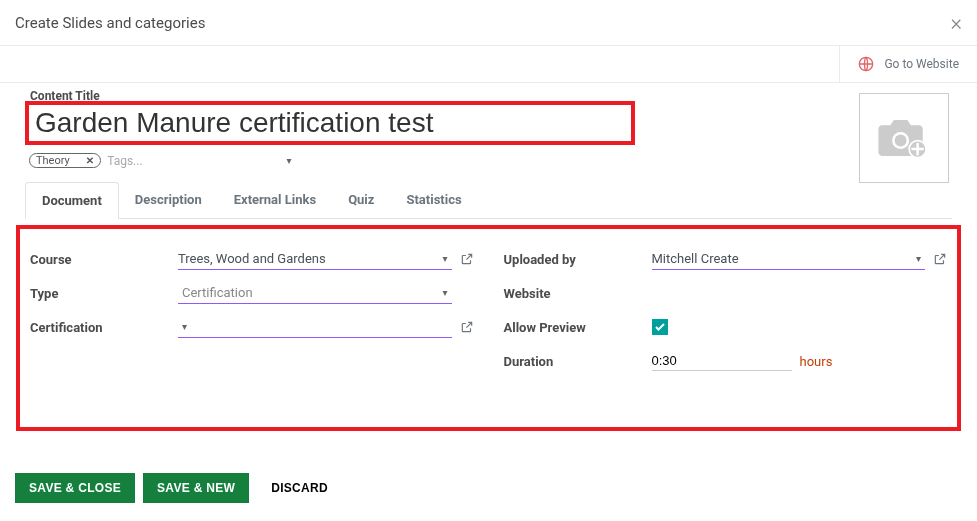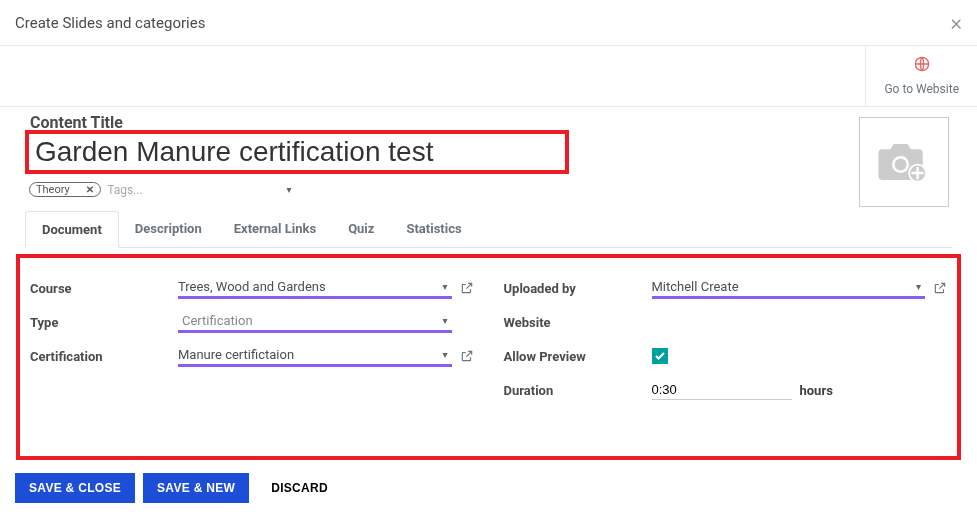--- a/index.html
+++ b/index.html
@@ -1,54 +1,54 @@
 <!DOCTYPE html>
 <html><head>
 <meta charset="utf-8">
 <style>
   * { box-sizing: border-box; margin: 0; padding: 0; }
   body { font-family: -apple-system, BlinkMacSystemFont, "Segoe UI", Roboto, Arial, sans-serif; font-size: 13px; color: #4c4c4c; background: #fff; width: 977px; height: 521px; position: relative; }
   .modal-header { display: flex; justify-content: space-between; align-items: center; padding: 10px 15px; border-bottom: 1px solid #e9ecef; }
   .modal-title { font-size: 15px; font-weight: 400; color: #4c4c4c; }
   .close-x { font-size: 22px; color: #888; cursor: pointer; font-weight: 300; }
   .top-right { display: flex; justify-content: flex-end; border-bottom: 1px solid #e9ecef; }
-  .goto-website { border-left: 1px solid #e9ecef; padding: 10px 18px; display: flex; align-items: center; gap: 10px; cursor: pointer; flex-direction: column; }
+  .goto-website { border-left: 1px solid #e9ecef; padding: 10px 18px; display: flex; align-items: center; gap: 10px; cursor: pointer; }
   .globe { width: 16px; height: 16px; }
   .goto-text { color: #6c757d; font-size: 12px; line-height: 1.2; }
   .content { padding: 6px 25px 0 25px; position: relative; }
-  .content-title-label { font-size: 16px; font-weight: 700; color: #4c4c4c; margin-left: 5px; }
-  .title-box { border: 4px solid #ed1c24; padding: 2px 6px; margin-top: -2px; width: 544px; }
+  .content-title-label { font-size: 12px; font-weight: 700; color: #4c4c4c; margin-left: 5px; }
+  .title-box { border: 4px solid #ed1c24; padding: 2px 6px; margin-top: -2px; width: 610px; }
   .title-input { font-size: 28px; font-weight: 500; border: none; outline: none; width: 100%; color: #333; }
   .tag-row { display: flex; align-items: center; margin: 8px 0 14px 4px; gap: 4px; }
   .tag-chip { border: 1px solid #666; border-radius: 10px; padding: 0 6px; font-size: 11px; color: #555; display: inline-flex; align-items: center; gap: 16px; }
   .tag-x { font-size: 10px; font-weight: bold; }
   .tag-placeholder { color: #aaa; font-size: 12px; margin-left: 2px; }
   .tag-caret { margin-left: 140px; font-size: 10px; color: #666; }
   .thumb-box { position: absolute; right: 28px; top: 10px; width: 90px; height: 90px; border: 1px solid #ccc; display: flex; align-items: center; justify-content: center; }
   .thumb-box svg { width: 56px; height: 46px; }
   .tabs { display: flex; border-bottom: 1px solid #dee2e6; margin: 0 25px; }
   .tab { padding: 10px 16px; font-size: 13px; color: #6c757d; cursor: pointer; font-weight: bold; }
   .tab.active { border: 1px solid #dee2e6; border-bottom: 1px solid #fff; margin-bottom: -1px; color: #4c4c4c; border-radius: 3px 3px 0 0; }
   .form-box { border: 4px solid #ed1c24; margin: 6px 16px 0 16px; padding: 18px 10px 44px 10px; }
   .form-row { display: flex; gap: 30px; }
   .form-col { flex: 1; }
   .field { display: flex; align-items: center; margin-bottom: 10px; min-height: 24px; }
   .field-label { width: 148px; font-size: 13px; font-weight: 700; color: #4c4c4c; flex-shrink: 0; }
-  .field-value { flex: 1; display: flex; align-items: center; border-bottom: 3px solid #8b5cf6; padding: 2px 0; min-height: 22px; }
+  .field-value { flex: 1; display: flex; align-items: center; border-bottom: 1px solid #8b5cf6; padding: 2px 0; min-height: 22px; }
   .field-value.no-border { border-bottom: none; }
   .field-text { flex: 1; font-size: 13px; color: #495057; }
   .field-text.placeholder { color: #888; padding-left: 4px; }
   .caret { font-size: 10px; color: #666; padding: 0 4px; }
   .ext-link { margin-left: 8px; width: 14px; height: 14px; flex-shrink: 0; cursor: pointer; }
   .checkbox { width: 16px; height: 16px; background: #00a09d; display: flex; align-items: center; justify-content: center; }
-  .unit { margin-left: 8px; color: #404040; font-size: 13px; font-weight: bold; }
+  .unit { margin-left: 8px; color: #c2410c; font-size: 13px; }
   .duration-input { border: none; border-bottom: 1px solid #ccc; outline: none; font-size: 13px; color: #000000; width: 140px; padding: 2px 0; }
   .footer { position: absolute; bottom: 18px; left: 15px; display: flex; gap: 8px; align-items: center; }
   .btn { padding: 8px 14px; font-size: 12px; font-weight: 600; border: none; cursor: pointer; letter-spacing: 0.3px; }
-  .btn-primary { background: #1d4ed8; color: #fff; }
+  .btn-primary { background: #15803d; color: #fff; }
   .btn-link { background: transparent; color: #000000; }
 </style>
 </head>
 <body>
 
 <div class="modal-header">
   <span class="modal-title">Create Slides and categories</span>
   <span class="close-x">×</span>
 </div>
 
@@ -115,21 +115,20 @@
         <div class="field-value">
           <span class="field-text placeholder">Certification</span>
           <span class="caret">▾</span>
         </div>
         <span style="width:22px;"></span>
       </div>
 
       <div class="field">
         <span class="field-label">Certification</span>
         <div class="field-value">
-          <span class="field-text">Manure certifictaion</span>
           <span class="caret">▾</span>
         </div>
         <svg class="ext-link" viewBox="0 0 24 24">
             <path fill="none" stroke="#6c757d" stroke-width="2" d="M14 4h6v6M20 4l-9 9M18 14v5a1 1 0 0 1-1 1H5a1 1 0 0 1-1-1V7a1 1 0 0 1 1-1h5"></path>
           </svg>
       </div>
 
     </div>
 
     <div class="form-col">

